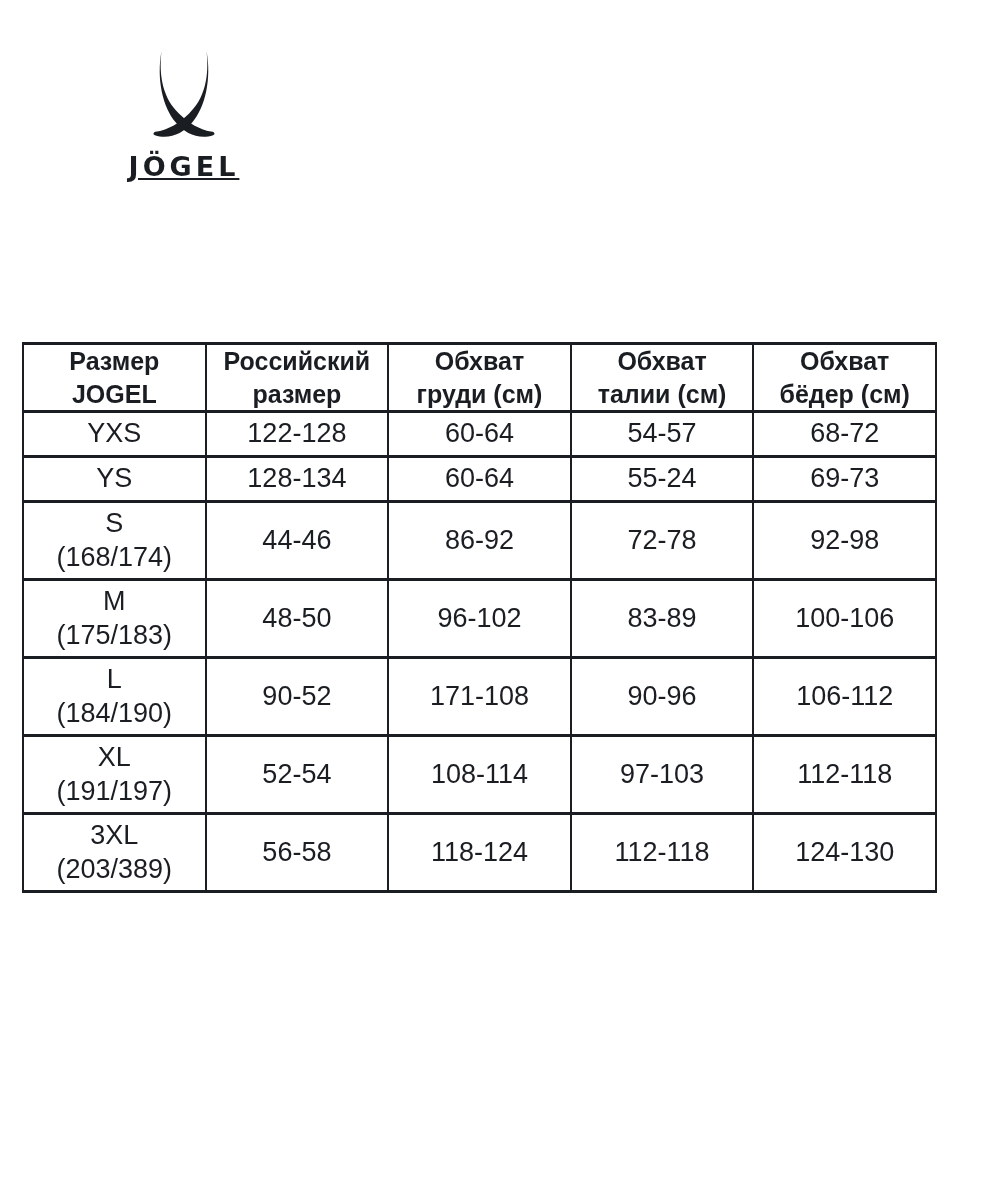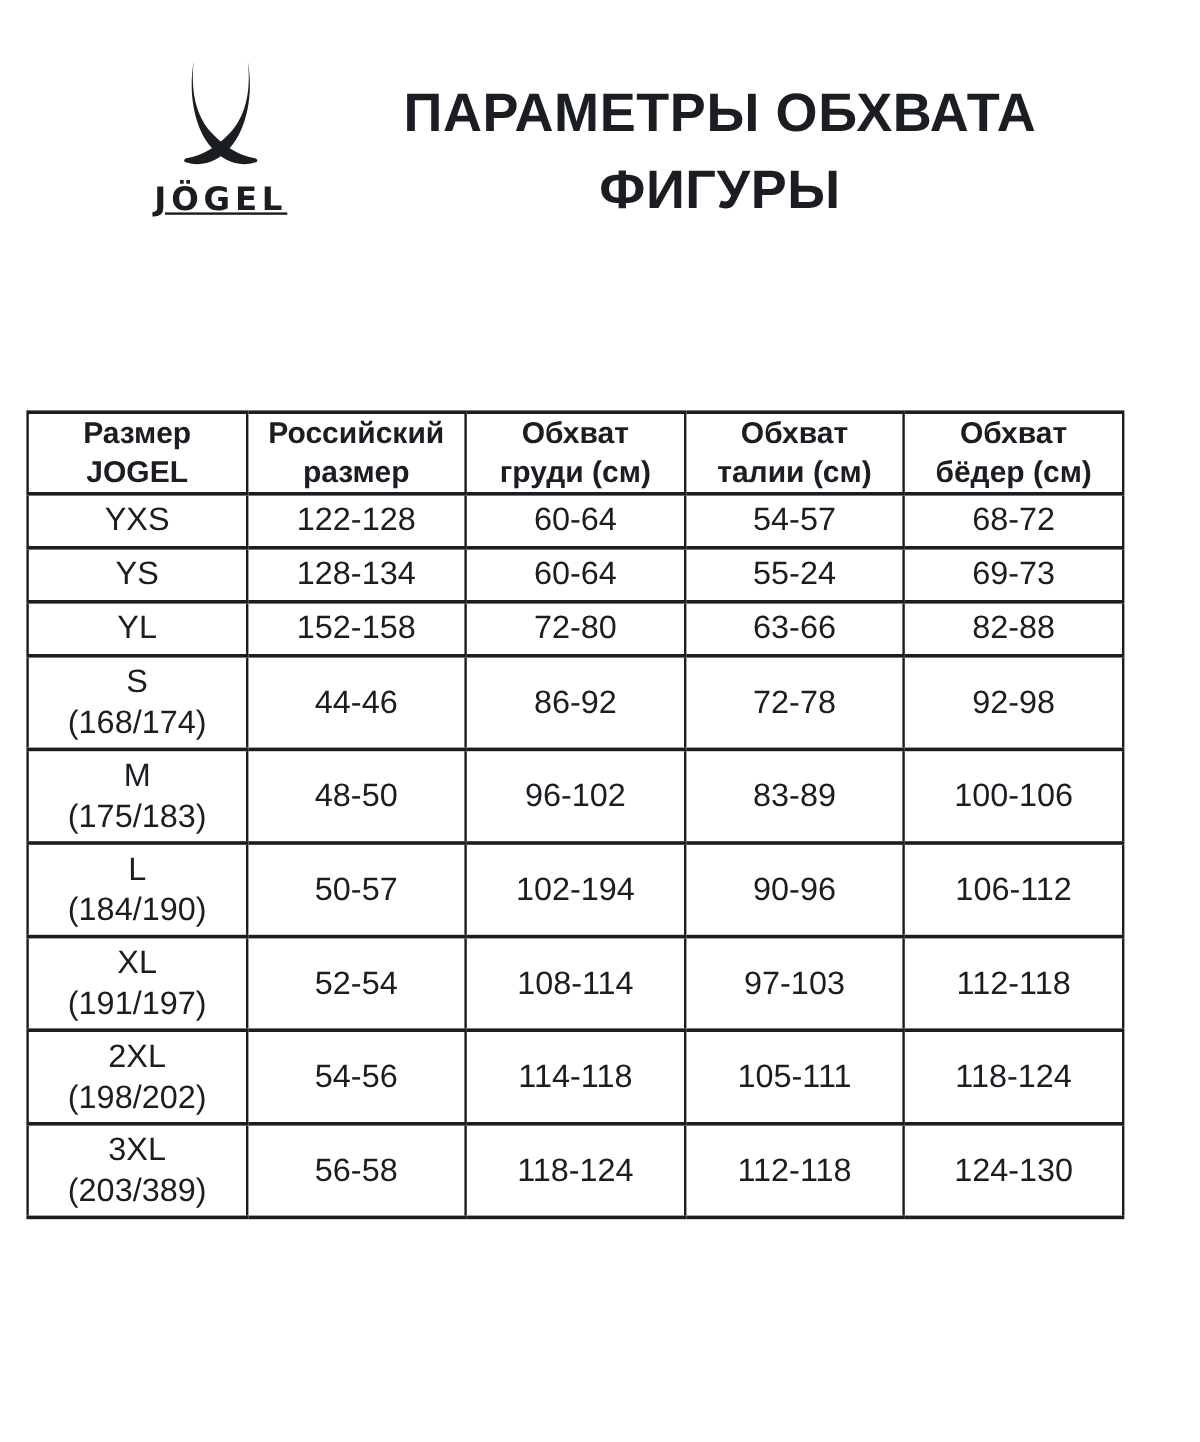--- a/index.html
+++ b/index.html
@@ -65,24 +65,20 @@
 <div class="page">
 
   <header class="header">
     <div class="logo">
       <svg class="logo-icon" viewBox="0 0 66 90" xmlns="http://www.w3.org/2000/svg" aria-hidden="true">
         <path fill="#1a1d22" d="M11,1 C8,26 13,48 28,62 C37,71 48,78 61,80 C63,80.6 63.6,82.6 61.5,83.4 C48,88 34,82 25,71 C12,56 6,28 11,1 Z"></path>
         <path fill="#1a1d22" d="M55,1 C58,26 53,48 38,62 C29,71 18,78 5,80 C3,80.6 2.4,82.6 4.5,83.4 C18,88 32,82 41,71 C54,56 60,28 55,1 Z"></path>
       </svg>
       <div class="wordmark">JÖGEL</div>
     </div>
-    <h1 class="title">
-      <span>ПАРАМЕТРЫ ОБХВАТА</span>
-      <span>ФИГУРЫ</span>
-    </h1>
   </header>
 
   <table class="size-table">
     <thead>
       <tr>
         <th>
           <span>Размер</span>
           <span>JOGEL</span>
         </th>
         <th>
@@ -117,30 +113,20 @@
       <tr class="single">
         <td class="size-cell">
           <span>YS</span>
 
         </td>
         <td>128-134</td>
         <td>60-64</td>
         <td>55-24</td>
         <td>69-73</td>
       </tr>
-      <tr class="single">
-        <td class="size-cell">
-          <span>YL</span>
-
-        </td>
-        <td>152-158</td>
-        <td>72-80</td>
-        <td>63-66</td>
-        <td>82-88</td>
-      </tr>
       <tr class="tall">
         <td class="size-cell">
           <span>S</span>
           <span class="note">(168/174)</span>
         </td>
         <td>44-46</td>
         <td>86-92</td>
         <td>72-78</td>
         <td>92-98</td>
       </tr>
@@ -152,44 +138,34 @@
         <td>48-50</td>
         <td>96-102</td>
         <td>83-89</td>
         <td>100-106</td>
       </tr>
       <tr class="tall">
         <td class="size-cell">
           <span>L</span>
           <span class="note">(184/190)</span>
         </td>
-        <td>50-57</td>
-        <td>102-194</td>
+        <td>90-52</td>
+        <td>171-108</td>
         <td>90-96</td>
         <td>106-112</td>
       </tr>
       <tr class="tall">
         <td class="size-cell">
           <span>XL</span>
           <span class="note">(191/197)</span>
         </td>
         <td>52-54</td>
         <td>108-114</td>
         <td>97-103</td>
         <td>112-118</td>
-      </tr>
-      <tr class="tall">
-        <td class="size-cell">
-          <span>2XL</span>
-          <span class="note">(198/202)</span>
-        </td>
-        <td>54-56</td>
-        <td>114-118</td>
-        <td>105-111</td>
-        <td>118-124</td>
       </tr>
       <tr class="tall">
         <td class="size-cell">
           <span>3XL</span>
           <span class="note">(203/389)</span>
         </td>
         <td>56-58</td>
         <td>118-124</td>
         <td>112-118</td>
         <td>124-130</td>

